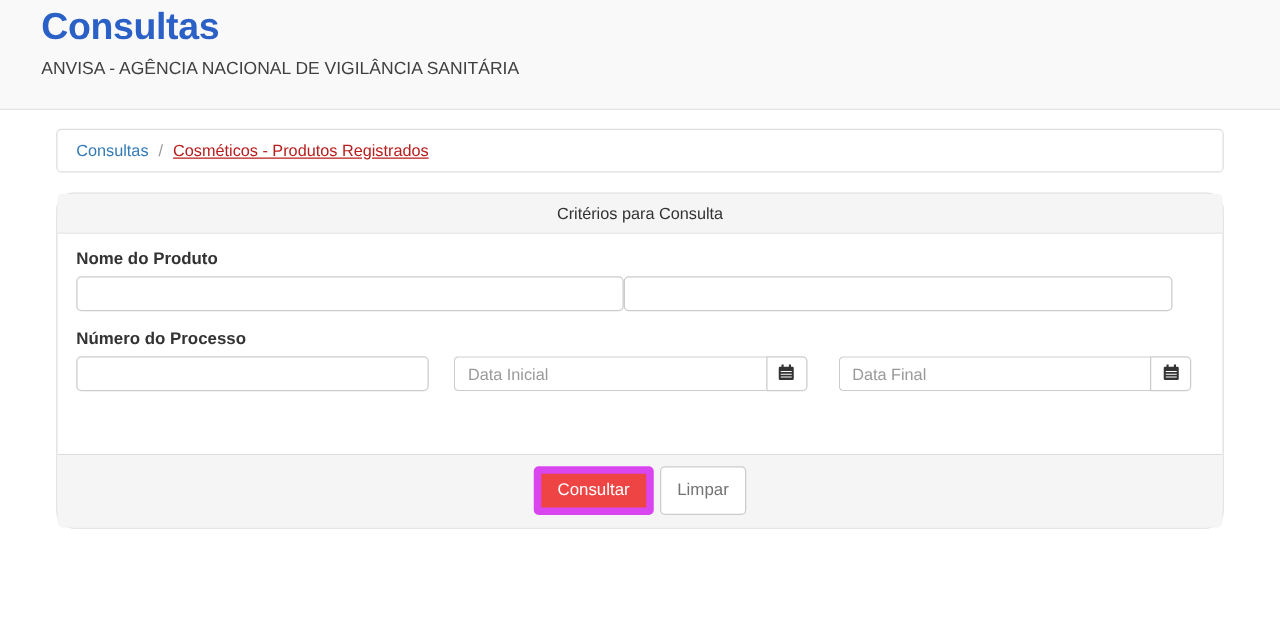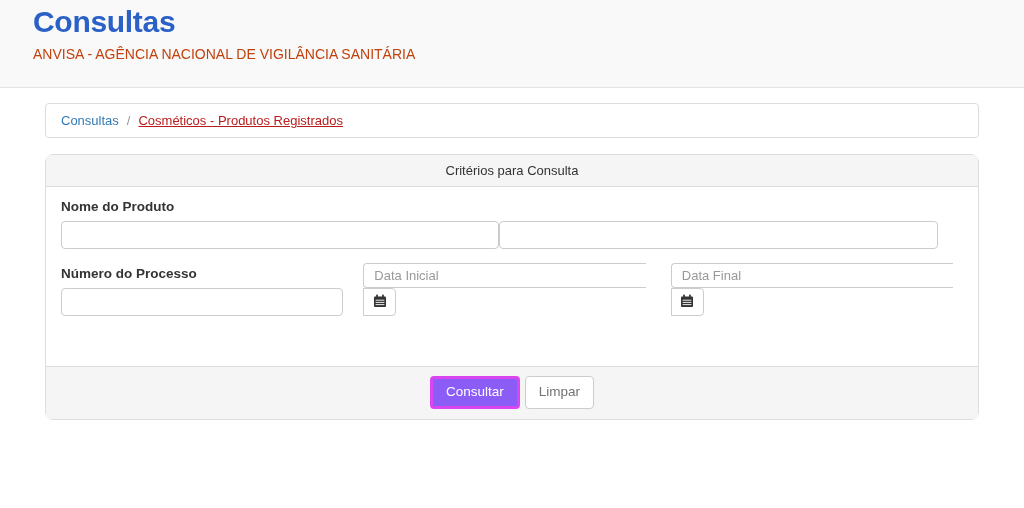--- a/index.html
+++ b/index.html
@@ -20,21 +20,21 @@
   .page-title {
     margin: 0;
     font-size: 30px;
     font-weight: bold;
     color: #2b61c6;
     letter-spacing: -0.3px;
   }
   .page-subtitle {
     margin-top: 7px;
     font-size: 14px;
-    color: #c2410c;
+    color: #404040;
   }
   
   .container { margin: 15px 45px 0 45px; }
 
   
   .breadcrumb {
     border: 1px solid #ddd;
     border-radius: 4px;
     background: #fff;
     padding: 9px 15px;
@@ -48,21 +48,21 @@
     color: #337ab7;
     text-decoration: none;
     cursor: pointer;
   }
   .breadcrumb .sep { color: #999; }
   .breadcrumb .current { color: #b91c1c; text-decoration: underline; }
 
   
   .panel {
     border: 1px solid #ddd;
-    border-radius: 8px;
+    border-radius: 14px;
     background: #fff;
   }
   .panel-heading {
     background: #f5f5f5;
     border-bottom: 1px solid #ddd;
     border-radius: 4px 4px 0 0;
     text-align: center;
     font-size: 13px;
     color: #333;
     padding: 8px 15px;
@@ -97,21 +97,21 @@
   .form-control:disabled, .form-control[readonly] {
     background: #eeeeee;
     cursor: not-allowed;
   }
   .col-half   { width: 48.6%; }
   .col-cnpj   { width: 40.9%; }
   .col-disab  { width: 57.4%; }
   .col-proc   { width: 31.3%; }
   .col-period { width: 65.4%; }
 
-  .input-group { display: flex; width: 100%; flex-direction: column; }
+  .input-group { display: flex; width: 100%; }
   .input-group .form-control {
     border-top-right-radius: 0;
     border-bottom-right-radius: 0;
     border-right: 0;
     flex: 1;
   }
   .addon-btn {
     height: 28px;
     border: 1px solid #ccc;
     border-radius: 0 4px 4px 0;
@@ -138,22 +138,22 @@
   }
   .btn {
     font-family: "Liberation Sans", sans-serif;
     font-size: 13.5px;
     border-radius: 4px;
     padding: 6px 13px;
     cursor: pointer;
     line-height: 1.1;
   }
   .btn-primary {
-    background: #8b5cf6;
-    border: 3px solid #d946ef;
+    background: #ef4444;
+    border: 6px solid #d946ef;
     color: #fff;
   }
   .btn-default {
     background: #fff;
     border: 1px solid #ccc;
     color: #737373;
   }
 </style>
 </head>
 <body>

